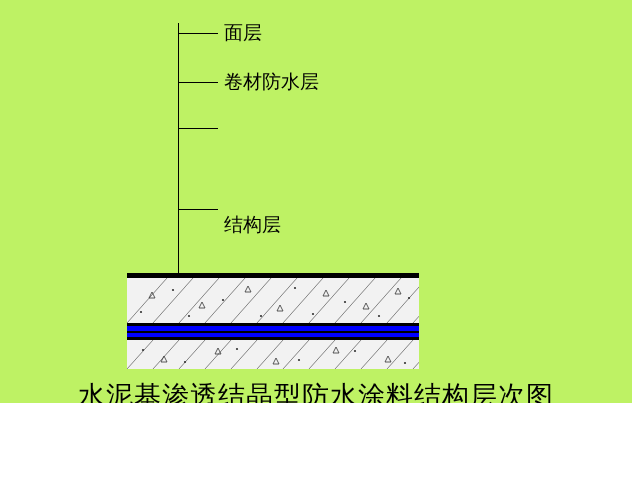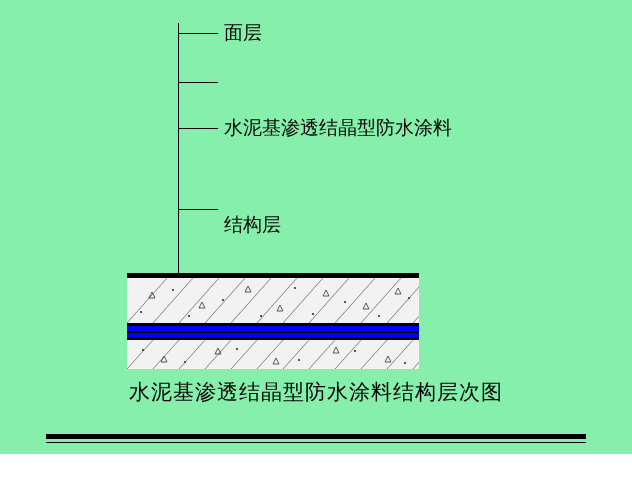--- a/index.html
+++ b/index.html
@@ -3,22 +3,22 @@
 <meta charset="utf-8">
 <style>
   html, body {
     margin: 0;
     padding: 0;
     background: #ffffff;
   }
   #stage {
     position: relative;
     width: 632px;
-    height: 454px;
-    background: #86efac;
+    height: 403px;
+    background: #bef264;
     font-family: "Liberation Sans", sans-serif;
     overflow: hidden;
   }
 
   
   .vstem {
     position: absolute;
     background: #000000;
   }
   .leader {
@@ -99,21 +99,21 @@
   }
 
   
   .caption {
     position: absolute;
     left: 0;
     top: 378px;
     width: 632px;
     text-align: center;
     font-family: "DejaVu Serif", serif;
-    font-size: 21px;
+    font-size: 27px;
     color: #000000;
     letter-spacing: 1px;
   }
   .rule-thick {
     position: absolute;
     left: 46px;
     top: 434px;
     width: 540px;
     height: 5px;
     background: #000000;
@@ -131,23 +131,23 @@
 <body>
 
 <div id="stage">
 
   <div class="vstem" style="left:178px; top:23px; width:1px; height:327px;"></div>
 
   <div class="leader" style="left:179px; top:33px; width:39px;"></div>
   <div class="callout-label" style="left:224px; top:23px;">面层</div>
 
   <div class="leader" style="left:179px; top:82px; width:39px;"></div>
+  <div class="callout-label" style="left:224px; top:72px;">卷材防水层</div>
 
   <div class="leader" style="left:179px; top:128px; width:39px;"></div>
-  <div class="callout-label" style="left:224px; top:118px;">水泥基渗透结晶型防水涂料</div>
 
   <div class="leader" style="left:179px; top:209px; width:39px;"></div>
   <div class="callout-label" style="left:224px; top:199px;margin-top:16px;">结构层</div>
 
   <div class="stack">
 
     <div class="layer layer-surface"></div>
 
     <div class="layer layer-concrete-top">
       <svg class="hatch-svg" viewBox="0 0 292 45" preserveAspectRatio="none">

